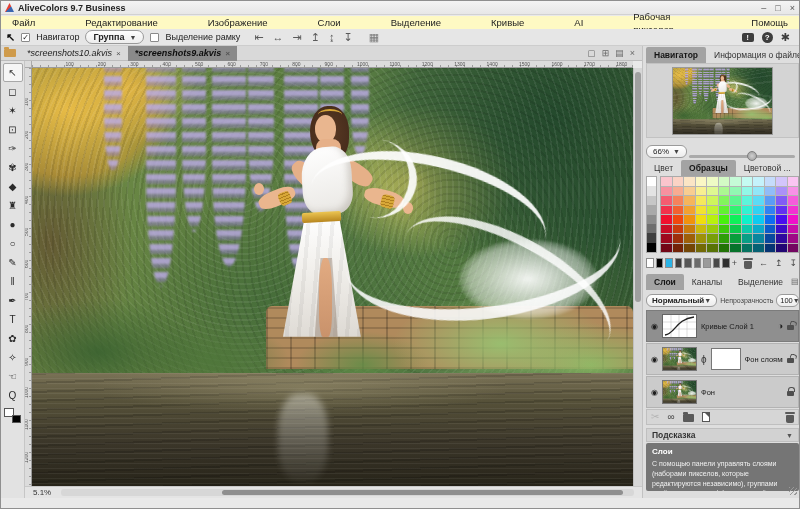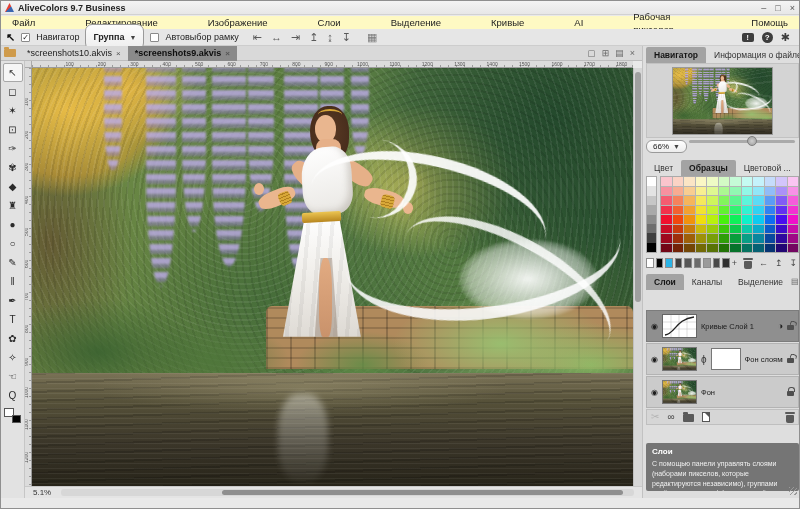--- a/index.html
+++ b/index.html
@@ -22,21 +22,21 @@
   .menu-item{font-size:9.5px;color:#222;padding:0 7px;line-height:13px;}
 
   
   .optionsbar{left:0;top:28px;width:100%;height:17px;background:#e6e6e6;border-bottom:1px solid #cdcdcd;
               display:flex;align-items:center;gap:6px;padding:0 5px;}
   .move-glyph{font-size:11px;color:#111;font-weight:bold;}
   .chk{width:9px;height:9px;border:1px solid #8a8a8a;background:#fff;border-radius:1px;
        font-size:8px;line-height:8px;text-align:center;color:#222;}
   .opt-label{font-size:9px;color:#222;}
   .dropdown{height:14px;border:1px solid #9a9a9a;border-radius:7px;background:linear-gradient(#fdfdfd,#ededed);
-            font-size:9px;font-weight:bold;color:#222;display:flex;align-items:center;gap:5px;padding:12px 7px;}
+            font-size:9px;font-weight:bold;color:#222;display:flex;align-items:center;gap:5px;padding:0 7px;}
   .dd-arrow{font-size:7px;color:#444;}
   .align-icons{display:flex;gap:9px;margin-left:8px;}
   .align-icons span{font-size:11px;color:#5a5a5a;line-height:17px;}
   .grid-icon{font-size:11px;color:#7c7c7c;margin-left:10px;}
   .opt-right{margin-left:auto;display:flex;align-items:center;gap:8px;padding-right:4px;}
   .bubble{width:12px;height:9px;background:#3d3d3d;border-radius:2px;position:relative;color:#fff;
           font-size:7px;line-height:9px;text-align:center;font-weight:bold;}
   .bubble::after{content:"";position:absolute;bottom:-3px;left:2px;border:3px solid transparent;
                  border-top-color:#3d3d3d;border-right-width:0;}
   .helpc{width:11px;height:11px;border-radius:50%;background:#3d3d3d;color:#fff;font-size:8px;
@@ -158,21 +158,21 @@
 
   
   .rightpanel{left:641px;top:45px;width:159px;height:452px;background:#dedede;border-left:1px solid #c2c2c2;}
   .rp{position:absolute;left:3px;width:153px;}
   .ptabs{display:flex;align-items:center;height:17px;font-size:8.5px;color:#333;gap:0;}
   .ptab{padding:0 8px;line-height:16px;white-space:nowrap;}
   .ptab.active{background:#a3a3a3;font-weight:bold;color:#151515;border-radius:2px 2px 0 0;}
   .ptab-icons{margin-left:auto;display:flex;gap:4px;align-items:center;color:#666;font-size:7px;padding-right:2px;}
   .nav-thumb-area{top:17px;height:75px;background:#d4d4d4;border:1px solid #c2c2c2;display:flex;align-items:center;justify-content:center;}
   .thumb-clip{width:101px;height:68px;overflow:hidden;position:relative;border:1px solid #9a9a9a;background:#4f7440;}
-  .nav-zoom{top:94px;height:18px;display:flex;align-items:flex-start;gap:2px;}
+  .nav-zoom{top:94px;height:18px;display:flex;align-items:flex-end;gap:2px;}
   .zoom-btn{height:13px;border:1px solid #9a9a9a;border-radius:6px;background:linear-gradient(#fff,#ececec);
             font-size:8px;color:#222;display:flex;align-items:center;gap:4px;padding:0 6px;}
   .slider{flex:1;height:3px;background:#aaa;border-radius:2px;position:relative;margin-right:4px;}
   .slider .knob{position:absolute;top:-4px;left:55%;width:10px;height:10px;border-radius:50%;
                 background:radial-gradient(#cfcfcf,#9a9a9a);border:1px solid #7d7d7d;}
   .color-tabs{top:113px;}
   .swatch-area{top:130px;height:77px;display:flex;gap:3px;}
   .gray-col{display:flex;flex-direction:column;width:11px;border:1px solid #aaa;}
   .gray-col div{flex:1;}
   .pal-grid{flex:1;display:grid;grid-template-columns:repeat(12,1fr);grid-auto-rows:1fr;gap:1px;
@@ -249,40 +249,40 @@
 
   <div class="abs optionsbar">
     <span class="move-glyph">↖</span>
     <span class="chk" id="chk-autoselect">✓</span>
     <span class="opt-label">Навигатор</span>
     <span class="dropdown">
       <span>Группа</span>
       <span class="dd-arrow">▼</span>
     </span>
     <span class="chk" id="chk-frame"></span>
-    <span class="opt-label">Автовыбор рамку</span>
+    <span class="opt-label">Выделение рамку</span>
     <span class="align-icons" id="align-icons">
         <span>⇤</span>
         <span>↔</span>
         <span>⇥</span>
         <span>↥</span>
         <span>↨</span>
         <span>↧</span>
       </span>
     <span class="grid-icon" id="distribute-icon">▦</span>
     <span class="opt-right">
       <span class="bubble">!</span>
       <span class="helpc">?</span>
       <span class="gearg">✱</span>
     </span>
   </div>
 
   <div class="abs tabbar">
     <span class="folder"></span>
-    <span id="doc-tabs" style="display:flex;height:15px;">
+    <span id="doc-tabs" style="display:flex;height:15px;font-style:italic;">
         <span class="doc-tab">
           <span>*screenshots10.akvis</span>
           <span class="closex">×</span>
         </span>
         <span class="doc-tab active">
           <span>*screenshots9.akvis</span>
           <span class="closex">×</span>
         </span>
       </span>
     <span class="tab-actions" id="tab-actions">
@@ -618,20 +618,31 @@
 
     <div class="rp ptabs layer-tabs" id="layer-tabs">
         <span class="ptab active">Слои</span>
         <span class="ptab">Каналы</span>
         <span class="ptab">Выделение</span>
         <span class="ptab-icons">
           <span style="font-size: 8px;">▤</span>
         </span>
       </div>
 
+    <div class="rp blend-row">
+      <span class="blend-dd">
+        <span>Нормальный</span>
+        <span class="dd-arrow">▼</span>
+      </span>
+      <span class="opacity-label">Непрозрачность</span>
+      <span class="opacity-val">
+        <span>100</span>
+        <span class="dd-arrow">▼</span>
+      </span>
+    </div>
 
     <div class="rp layers" id="layers-list">
         <div class="layer-row selected">
           <span class="eye">◉</span>
           <span class="curves-thumb"><svg width="33" height="22" viewBox="0 0 33 22">
               <g stroke="#bbb" stroke-width="0.5">
                 <line x1="8" y1="0" x2="8" y2="22"></line>
                 <line x1="16" y1="0" x2="16" y2="22"></line>
                 <line x1="24" y1="0" x2="24" y2="22"></line>
                 <line x1="0" y1="7" x2="33" y2="7"></line>
@@ -748,20 +759,24 @@
       </div>
 
     <div class="rp layer-actions" id="layer-actions">
         <span class="la-icon disabled">✂</span>
         <span class="la-icon">∞</span>
         <span class="fold-gray"></span>
         <span class="page"></span>
         <span class="trash" style="margin-left: auto;"></span>
       </div>
 
+    <div class="rp hint-header">
+      <span>Подсказка</span>
+      <span class="chev">▼</span>
+    </div>
 
     <div class="rp hint-box">
       <div class="hint-title">Слои</div>
       <div class="hint-text">С помощью панели управлять слоями (наборами пикселов, которые редактируются независимо), группами слоёв, масками и эффектами слоёв.</div>
     </div>
 
     <span class="grip"></span>
   </div>
 
 </div>

